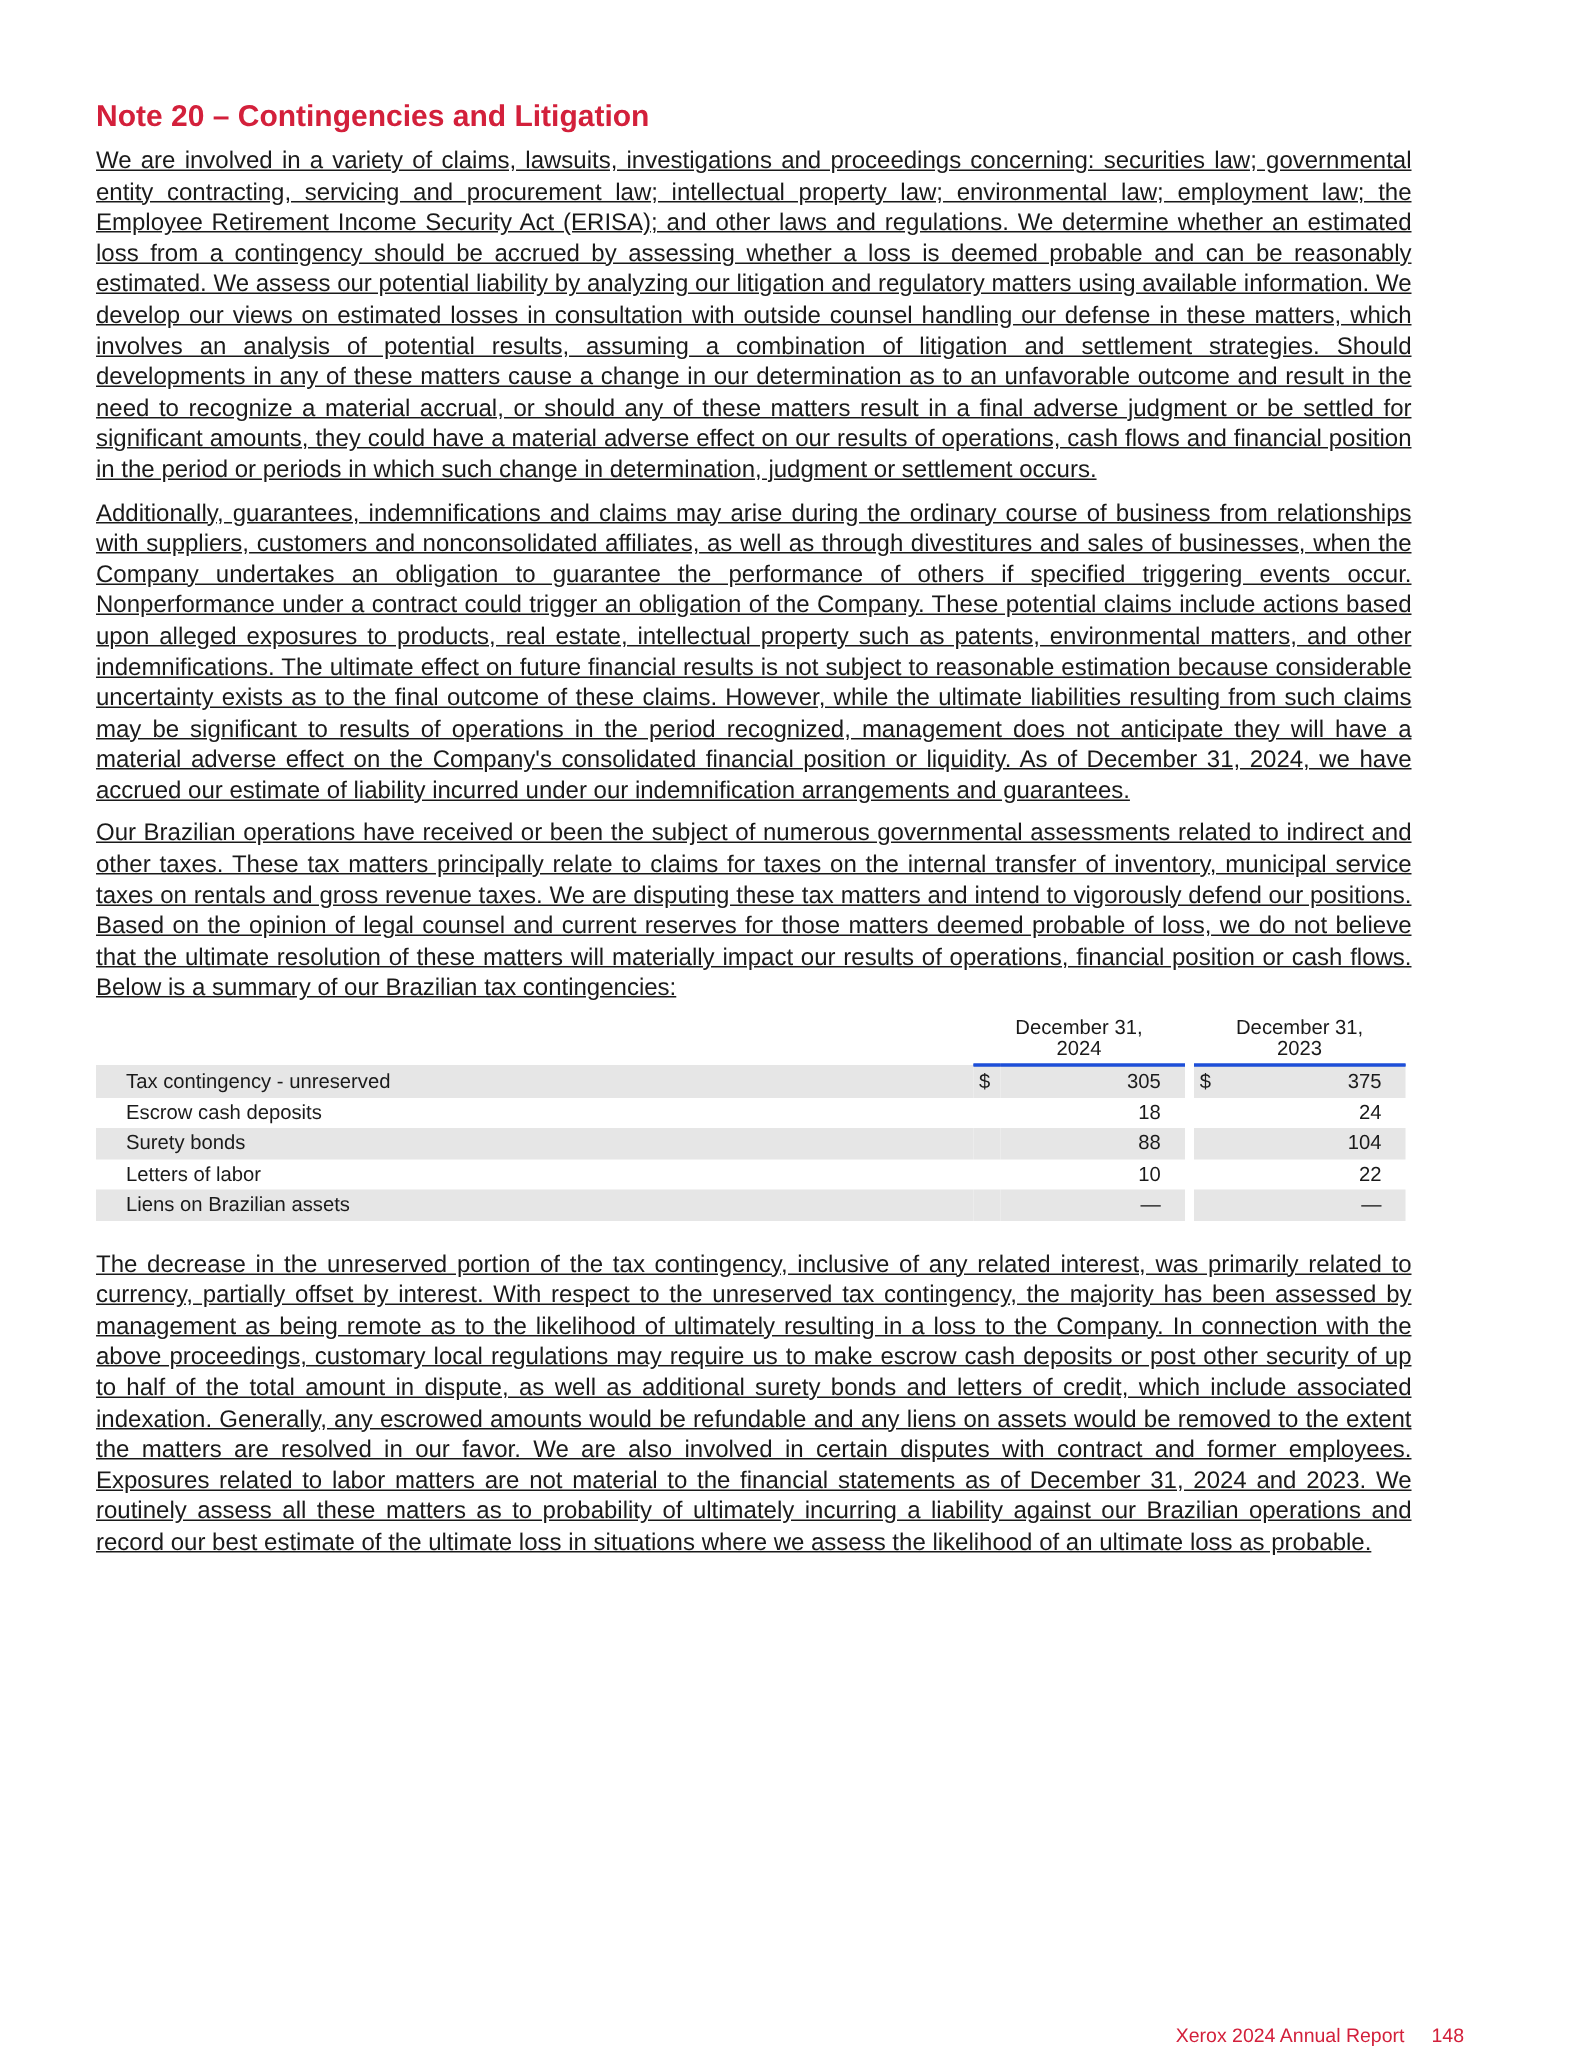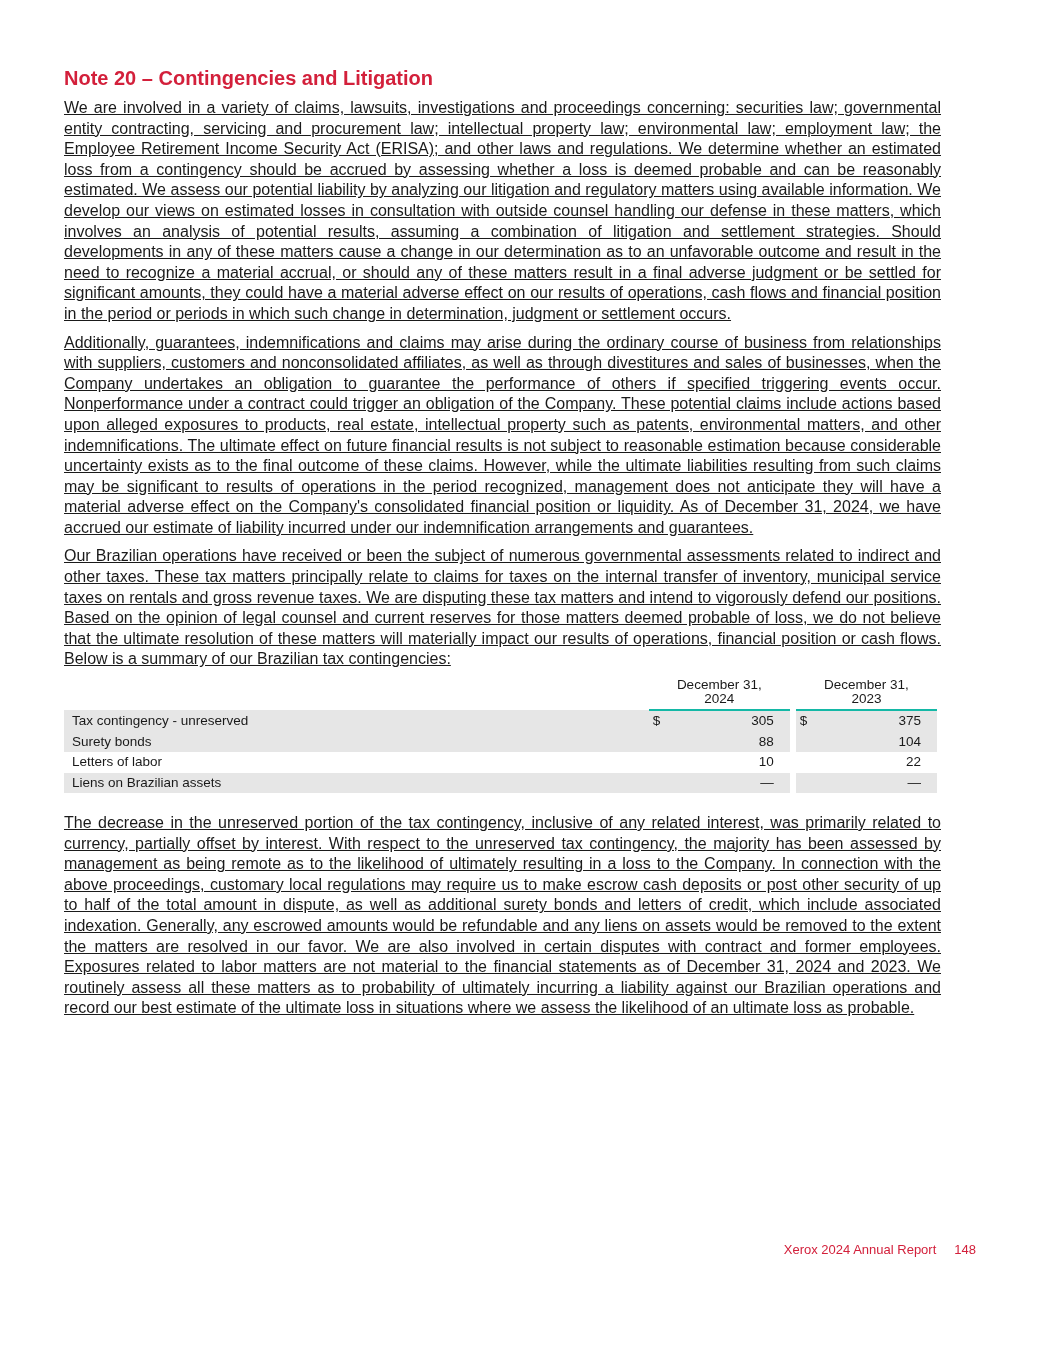--- a/index.html
+++ b/index.html
@@ -4,29 +4,29 @@
 <style>
   html, body { margin: 0; padding: 0; background: #ffffff; }
   body { width: 1048px; height: 1365px; position: relative; overflow: hidden;
          font-family: "Liberation Sans", sans-serif; color: #1a1a1a; }
   .page { position: absolute; left: 64px; top: 64px; width: 877px; }
   h1 { margin: 0 0 6px 0; font-size: 20px; font-weight: bold; color: #d3203b; line-height: 28px; }
   h2 { margin: 0 0 6px 0; font-size: 18px; font-weight: bold; color: #d3203b; line-height: 26px; }
   p { margin: 0 0 8px 0; font-size: 16px; line-height: 20.6px; text-align: justify; text-decoration: underline; }
   .tbl { width: 873px; margin: 6px 0 0 0; border-collapse: collapse; font-size: 13.5px; }
   .tbl th { font-weight: normal; font-size: 13.5px; line-height: 14px; text-align: center; padding: 0 0 3px 0; vertical-align: bottom; }
-  .tbl th.hdr { border-bottom: 2px solid #14b8a6; }
+  .tbl th.hdr { border-bottom: 2px solid #1d4ed8; }
   .tbl td { height: 20.5px; padding: 0; line-height: 20.5px; }
   .tbl tr.shade td.c { background: #e6e6e6; }
-  .tbl td.label { padding-left: 8px; }
+  .tbl td.label { padding-left: 20px; }
   .tbl td.cur { width: 14px; padding-left: 4px; }
   .tbl td.num { text-align: right; padding-right: 16px; }
   .tbl td.gap { width: 6px; background: #fff !important; }
   .after { margin-top: 20px; }
-  .footer { position: absolute; top: 1242px; right: 72px; font-size: 13px; color: #d3203b; }
+  .footer { position: absolute; top: 1349px; right: 72px; font-size: 13px; color: #d3203b; }
   .footer span + span { margin-left: 18px; }
 </style>
 </head>
 <body>
 
 <div class="page">
   <h1>Note 20 – Contingencies and Litigation</h1>
   <p>We are involved in a variety of claims, lawsuits, investigations and proceedings concerning: securities law; governmental entity contracting, servicing and procurement law; intellectual property law; environmental law; employment law; the Employee Retirement Income Security Act (ERISA); and other laws and regulations. We determine whether an estimated loss from a contingency should be accrued by assessing whether a loss is deemed probable and can be reasonably estimated. We assess our potential liability by analyzing our litigation and regulatory matters using available information. We develop our views on estimated losses in consultation with outside counsel handling our defense in these matters, which involves an analysis of potential results, assuming a combination of litigation and settlement strategies. Should developments in any of these matters cause a change in our determination as to an unfavorable outcome and result in the need to recognize a material accrual, or should any of these matters result in a final adverse judgment or be settled for significant amounts, they could have a material adverse effect on our results of operations, cash flows and financial position in the period or periods in which such change in determination, judgment or settlement occurs.</p>
   <p>Additionally, guarantees, indemnifications and claims may arise during the ordinary course of business from relationships with suppliers, customers and nonconsolidated affiliates, as well as through divestitures and sales of businesses, when the Company undertakes an obligation to guarantee the performance of others if specified triggering events occur. Nonperformance under a contract could trigger an obligation of the Company. These potential claims include actions based upon alleged exposures to products, real estate, intellectual property such as patents, environmental matters, and other indemnifications. The ultimate effect on future financial results is not subject to reasonable estimation because considerable uncertainty exists as to the final outcome of these claims. However, while the ultimate liabilities resulting from such claims may be significant to results of operations in the period recognized, management does not anticipate they will have a material adverse effect on the Company's consolidated financial position or liquidity. As of December 31, 2024, we have accrued our estimate of liability incurred under our indemnification arrangements and guarantees.</p>
 
@@ -49,20 +49,28 @@
     </thead>
     <tbody>
       <tr class="shade">
         <td class="c label">Tax contingency - unreserved</td>
         <td class="c cur">$</td>
         <td class="c num" style="width:108px;">305</td>
         <td class="gap"></td>
         <td class="c cur">$</td>
         <td class="c num" style="width:108px;">375</td>
       </tr>
+      <tr>
+        <td class="c label">Escrow cash deposits</td>
+        <td class="c cur"></td>
+        <td class="c num">18</td>
+        <td class="gap"></td>
+        <td class="c cur"></td>
+        <td class="c num">24</td>
+      </tr>
       <tr class="shade">
         <td class="c label">Surety bonds</td>
         <td class="c cur"></td>
         <td class="c num">88</td>
         <td class="gap"></td>
         <td class="c cur"></td>
         <td class="c num">104</td>
       </tr>
       <tr>
         <td class="c label">Letters of labor</td>

